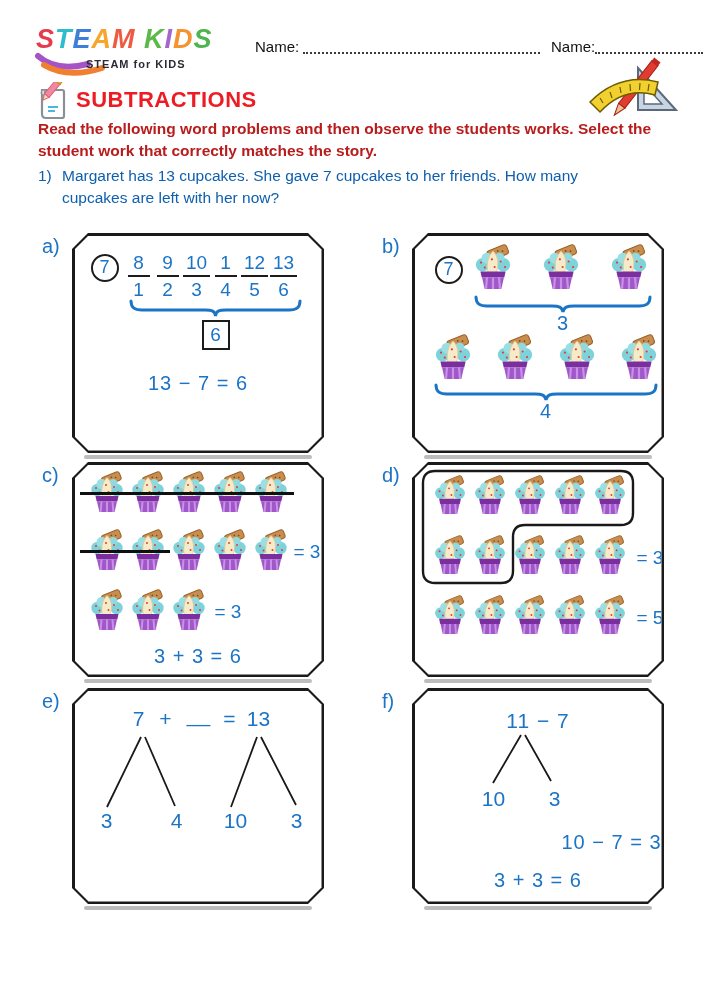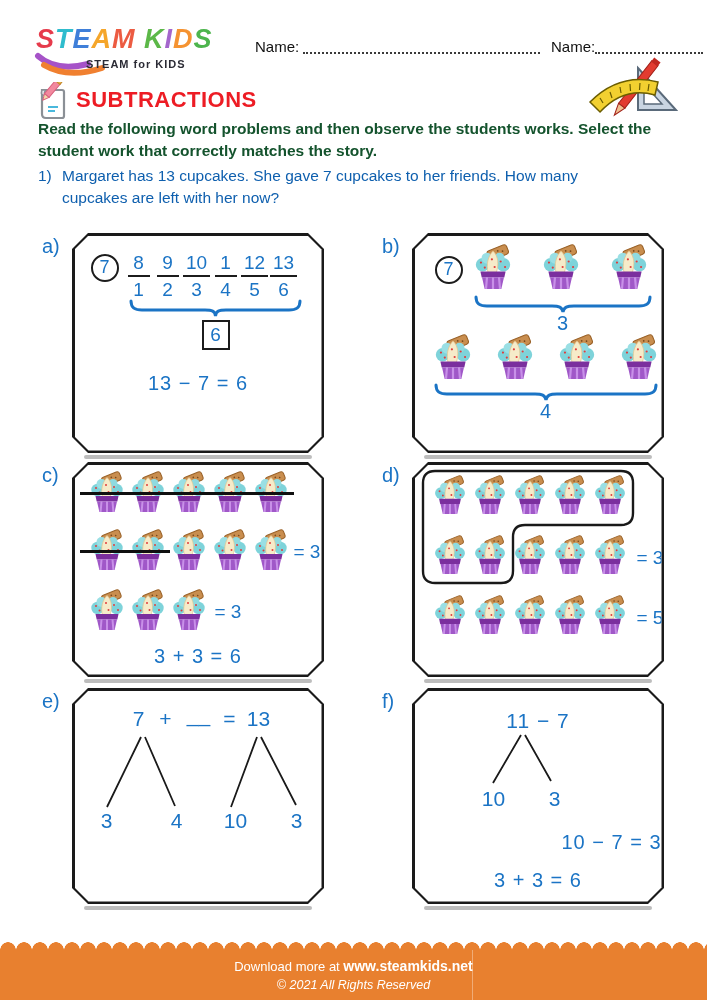--- a/index.html
+++ b/index.html
@@ -16,21 +16,21 @@
   .logo-swoosh { position:absolute; left:-2px; top:26px; }
   .name-label { position:absolute; left:255px; top:38px; font-size:15px; color:#111; }
   .name-line  { position:absolute; left:303px; top:36px; width:237px; height:18px; border-bottom:2px dotted #3a3a3a; }
   .date-label { position:absolute; left:551px; top:38px; font-size:15px; color:#111; }
   .date-line  { position:absolute; left:595px; top:36px; width:108px; height:18px; border-bottom:2px dotted #3a3a3a; }
   
   .title-icon { position:absolute; left:34px; top:82px; }
   .page-title { position:absolute; left:76px; top:87px; font-size:22px; font-weight:800; color:#ed1c24; letter-spacing:0.5px; }
   .geo-icon { position:absolute; left:586px; top:54px; }
   
-  .intro { position:absolute; left:38px; top:118px; width:648px; font-size:15.5px; font-weight:bold; color:#14532d; line-height:1.42; }
+  .intro { position:absolute; left:38px; top:118px; width:648px; font-size:15.5px; font-weight:bold; color:#b91c1c; line-height:1.42; }
   .problem { position:absolute; left:38px; top:165px; width:600px; font-size:15.5px; color:#0e5fae; line-height:1.42; }
   .problem-num { position:absolute; left:0; top:0; }
   .problem-body { display:block; padding-left:24px; width:578px; }
   .select-line { position:absolute; left:38px; top:209px; width:640px; font-size:15.5px; color:#0e5fae; }
   
   .cell { position:absolute; }
   .opt-label { position:absolute; left:-30px; top:2px; font-size:20px; color:#1b74c5; }
   .card { position:absolute; inset:0; }
   .card-bg { position:absolute; inset:0; background:#1a1a1a;
     clip-path:polygon(16px 0, calc(100% - 16px) 0, 100% 16px, 100% calc(100% - 16px), calc(100% - 16px) 100%, 16px 100%, 0 calc(100% - 16px), 0 16px); }
@@ -408,23 +408,14 @@
           <path d="M106,44 L78,92 M110,44 L136,90" stroke="#1a1a1a" stroke-width="1.8" fill="none"></path>
         </svg>
         <span class="bond-num" style="left:62px; top:96px; width:34px;">10</span>
         <span class="bond-num" style="left:126px; top:96px; width:28px;">3</span>
         <div class="eq" style="top:140px;text-align:right;">10 − 7 = 3</div>
         <div class="eq" style="top:178px;">3 + 3 = 6</div>
       </div>
     </div>
   </div>
 
-  <div class="footer">
-    <div class="scallops"></div>
-    <div class="footer-solid"></div>
-    <div class="footer-divider"></div>
-    <div class="footer-line1">
-      <span>Download more at </span><a class="footer-site" href="#">www.steamkids.net</a>
-    </div>
-    <div class="footer-line2">© 2021 All Rights Reserved</div>
-  </div>
 
 </div>
 
 </body></html>

